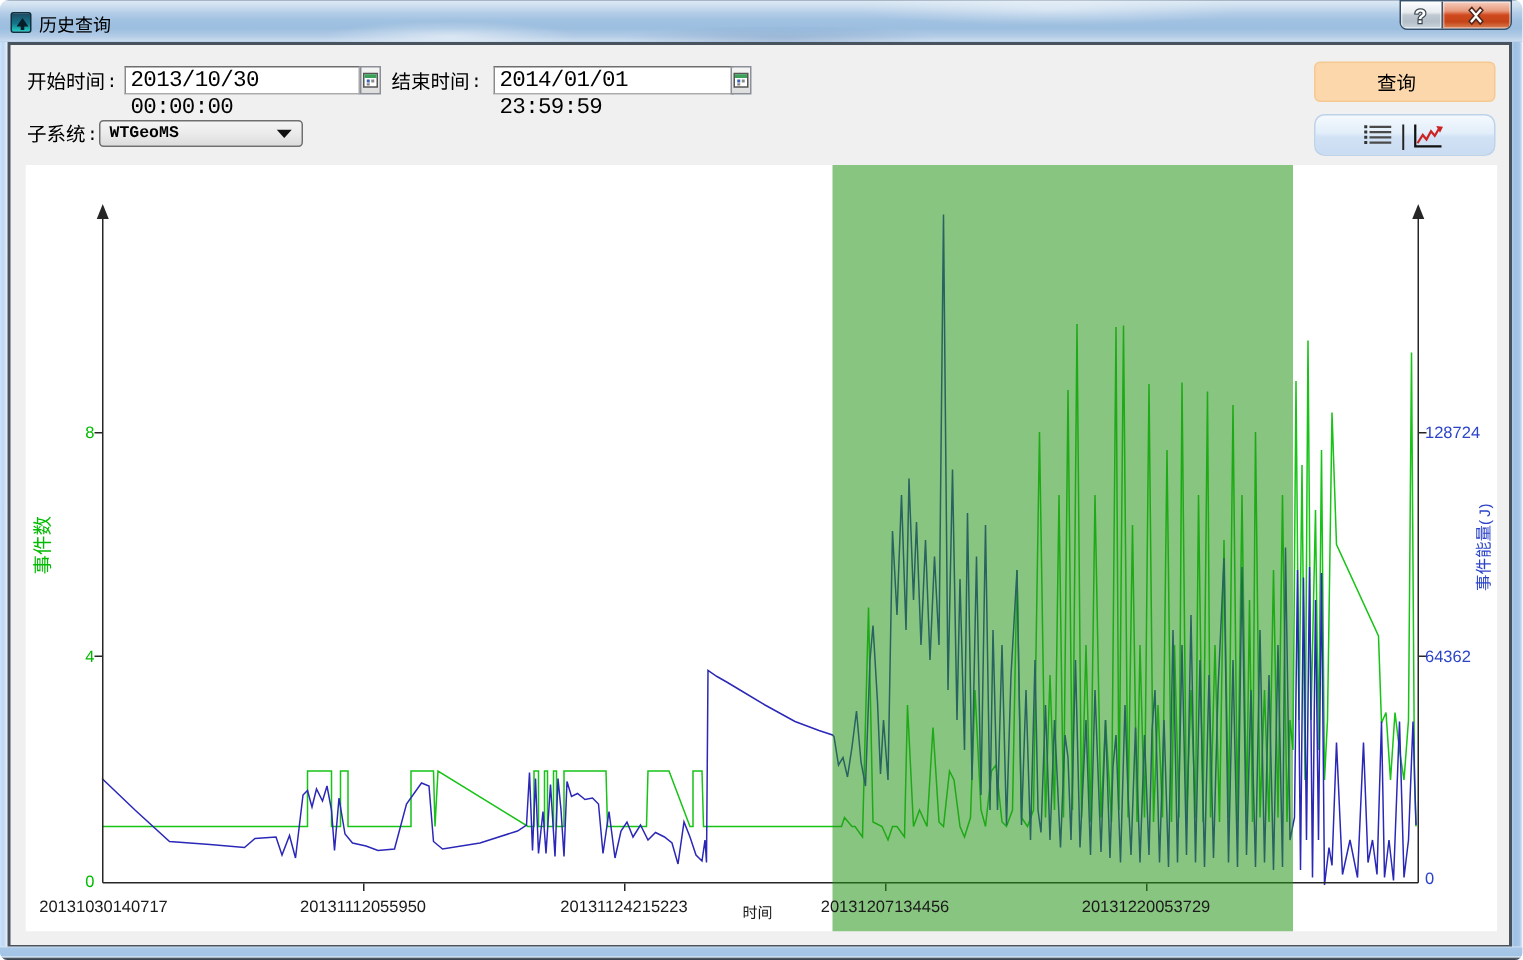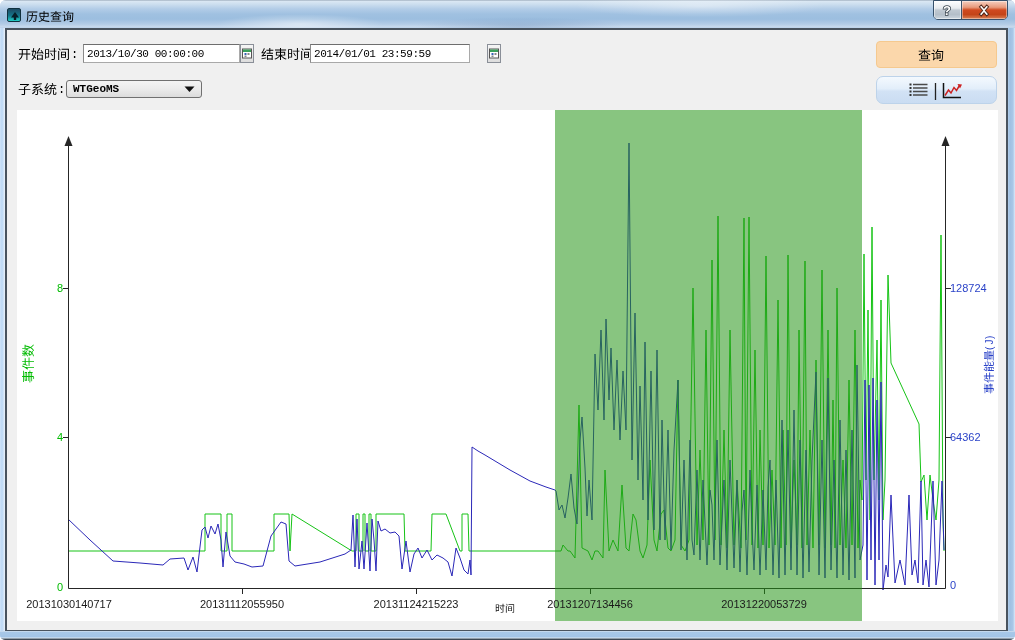--- a/index.html
+++ b/index.html
@@ -7,21 +7,21 @@
 #titlebar { position:absolute; left:0; top:0; right:0; height:28px;
   background:radial-gradient(120px 14px ellipse at 300px 24px, rgba(255,255,255,0.5), rgba(255,255,255,0) 70%),
    radial-gradient(180px 16px ellipse at 700px 6px, rgba(255,255,255,0.4), rgba(255,255,255,0) 70%),
    radial-gradient(140px 12px ellipse at 520px 26px, rgba(70,110,160,0.25), rgba(70,110,160,0) 75%),
    linear-gradient(180deg,#8d9dae 0px,#dbe8f4 1px,#cddfef 4px,#b2cce7 9px,#a0c1e1 14px,#9cbedf 19px,#b2cbe6 24px,#c8daed 27px,#b6cee9 28px); }
 #bstrip { position:absolute; left:0; bottom:0; right:0; height:9px;
   background:linear-gradient(180deg,#dfe9f3 0px,#a8c8e8 1px,#a2c4e6 6px,#dbe7f2 7px,#4a5662 8px,#323c46 9px); }
 #client { position:absolute; left:5px; top:28px; width:1003px; height:603px; background:#f0f0f0;
   border:1px solid #49535e; border-left-width:2px; border-right-width:2px; border-top-width:2px; }
 .input { position:absolute; background:#fff; border:1px solid; border-color:#6e6e6e #a9a9a9 #a9a9a9 #8a8a8a; height:19px;
-  font-family:"Liberation Mono", monospace; font-size:11px; color:#000; line-height:18px; padding-left:3px; letter-spacing:-0.45px;}
+  font-family:"Liberation Mono", monospace; font-size:15px; color:#000; line-height:18px; padding-left:3px; letter-spacing:-0.45px;}
 .calbtn { position:absolute; width:14px; height:19px; background:linear-gradient(180deg,#f5f5f5,#dddddd); border:1px solid #8a8f98; }
 #qbtn { position:absolute; left:876px; top:41px; width:121px; height:27px; background:#fbd7ab; border:1px solid #f5c98f; border-radius:4px; }
 #tbtn { position:absolute; left:876px; top:76px; width:121px; height:28px; border-radius:7px; border:1px solid #bdd3ea;
   background:linear-gradient(180deg,#f4f9fe 0%,#e2eefa 45%,#d2e2f5 55%,#cadcf2 100%); }
 #titlebtns { position:absolute; left:933px; top:0px; width:75px; height:20px; border:1px solid #37516b;
   border-radius:0 0 5px 5px; overflow:hidden; display:flex; }
 #helpbtn { width:28px; height:100%; background:linear-gradient(180deg,#fdfeff 0%,#e7ebef 40%,#c0c9d2 50%,#b4bfc9 75%,#cdd6de 100%); border-right:1px solid #41546a; box-shadow:inset 0 0 0 1px rgba(255,255,255,0.5);}
 #closebtn { flex:1; height:100%; background:linear-gradient(180deg,#f6cfc0 0%,#e89a7c 35%,#d0491f 50%,#c44418 75%,#da8256 100%); box-shadow:inset 0 0 0 1px rgba(255,255,255,0.4); }
 </style></head><body>
 <div id="win">
@@ -77,21 +77,21 @@
       <text x="40" y="12" font-size="12" fill="#000" font-family="Liberation Mono,monospace">:</text>
     </svg>
     <div class="input" style="left:83px;top:44px;width:157px;">2013/10/30 00:00:00</div>
     <div class="calbtn" style="left:240px;top:44px;"><svg width="12" height="17">
         <rect x="1.5" y="4" width="9" height="9" fill="#fff" stroke="#555" stroke-width="1"></rect>
         <rect x="2" y="4.5" width="8" height="2.5" fill="#3aa05a"></rect>
         <rect x="3.5" y="8" width="2" height="2" fill="#3862b4"></rect>
         <rect x="6.5" y="8" width="2" height="2" fill="#888"></rect>
         <rect x="3.5" y="10.5" width="2" height="1.5" fill="#888"></rect>
       </svg></div>
-    <div class="input" style="left:310px;top:44px;width:160px;">2014/01/01 23:59:59</div>
+    <div class="input" style="left:329px;top:44px;width:160px;">2014/01/01 23:59:59</div>
     <div class="calbtn" style="left:487px;top:44px;"><svg width="12" height="17">
         <rect x="1.5" y="4" width="9" height="9" fill="#fff" stroke="#555" stroke-width="1"></rect>
         <rect x="2" y="4.5" width="8" height="2.5" fill="#3aa05a"></rect>
         <rect x="3.5" y="8" width="2" height="2" fill="#3862b4"></rect>
         <rect x="6.5" y="8" width="2" height="2" fill="#888"></rect>
         <rect x="3.5" y="10.5" width="2" height="1.5" fill="#888"></rect>
       </svg></div>
     <div style="position:absolute;left:66px;top:80px;width:136px;height:18px;border:1px solid #707070;border-radius:3px;
  background:linear-gradient(180deg,#f4f4f4 0%,#ebebeb 50%,#dcdcdc 100%);
  font-family:'Liberation Mono',monospace;font-size:11px;font-weight:bold;line-height:16px;padding-left:6px;">WTGeoMS

